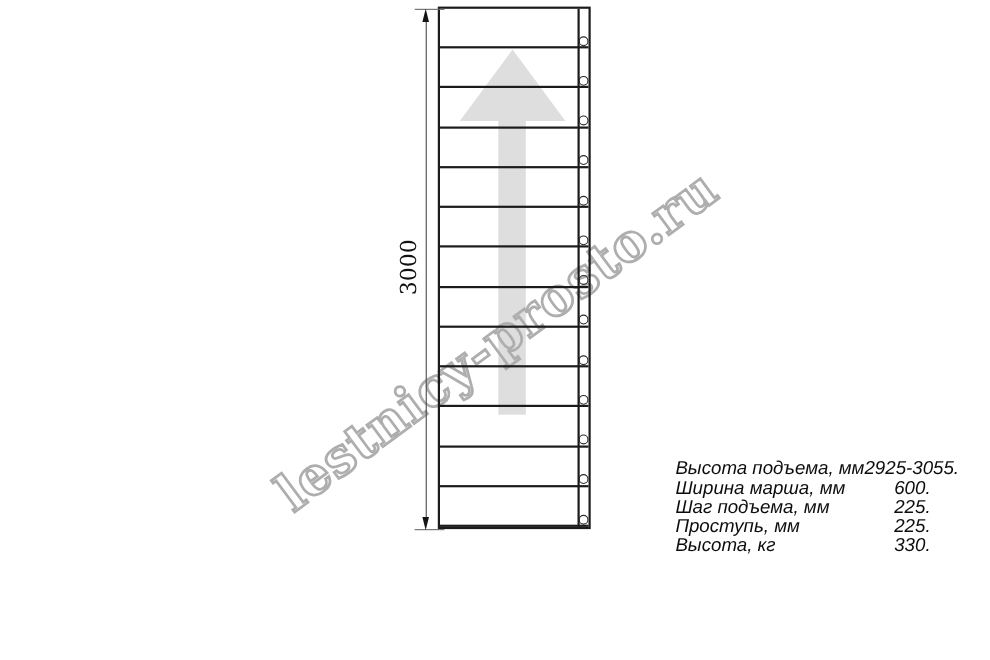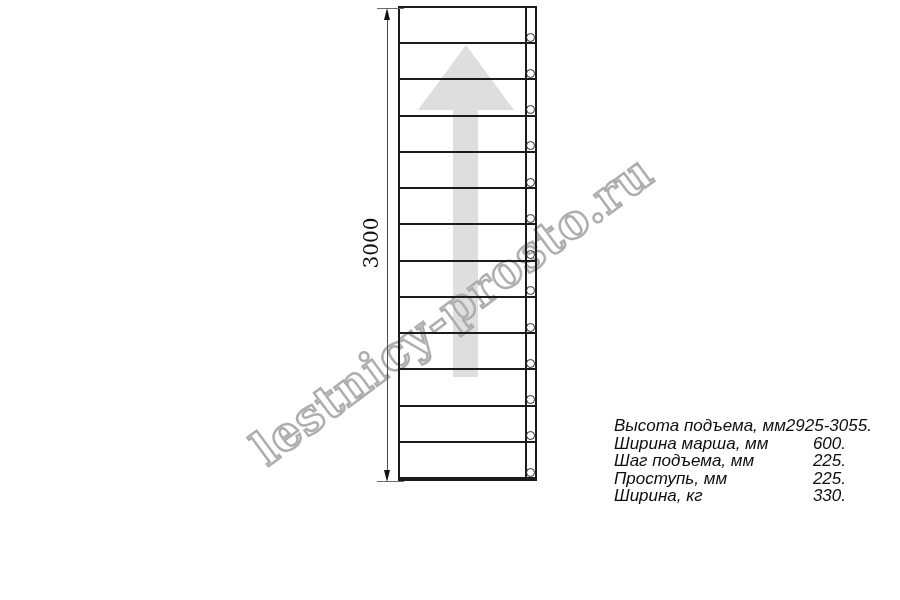--- a/index.html
+++ b/index.html
@@ -200,18 +200,18 @@
       </div>
       <div class="spec-row">
         <span class="spec-label">Шаг подъема, мм</span>
         <span class="spec-value">225.</span>
       </div>
       <div class="spec-row">
         <span class="spec-label">Проступь, мм</span>
         <span class="spec-value">225.</span>
       </div>
       <div class="spec-row">
-        <span class="spec-label">Ширина, кг</span>
+        <span class="spec-label">Высота, кг</span>
         <span class="spec-value">330.</span>
       </div>
     </div>
 
 </div>
 
 </body></html>

